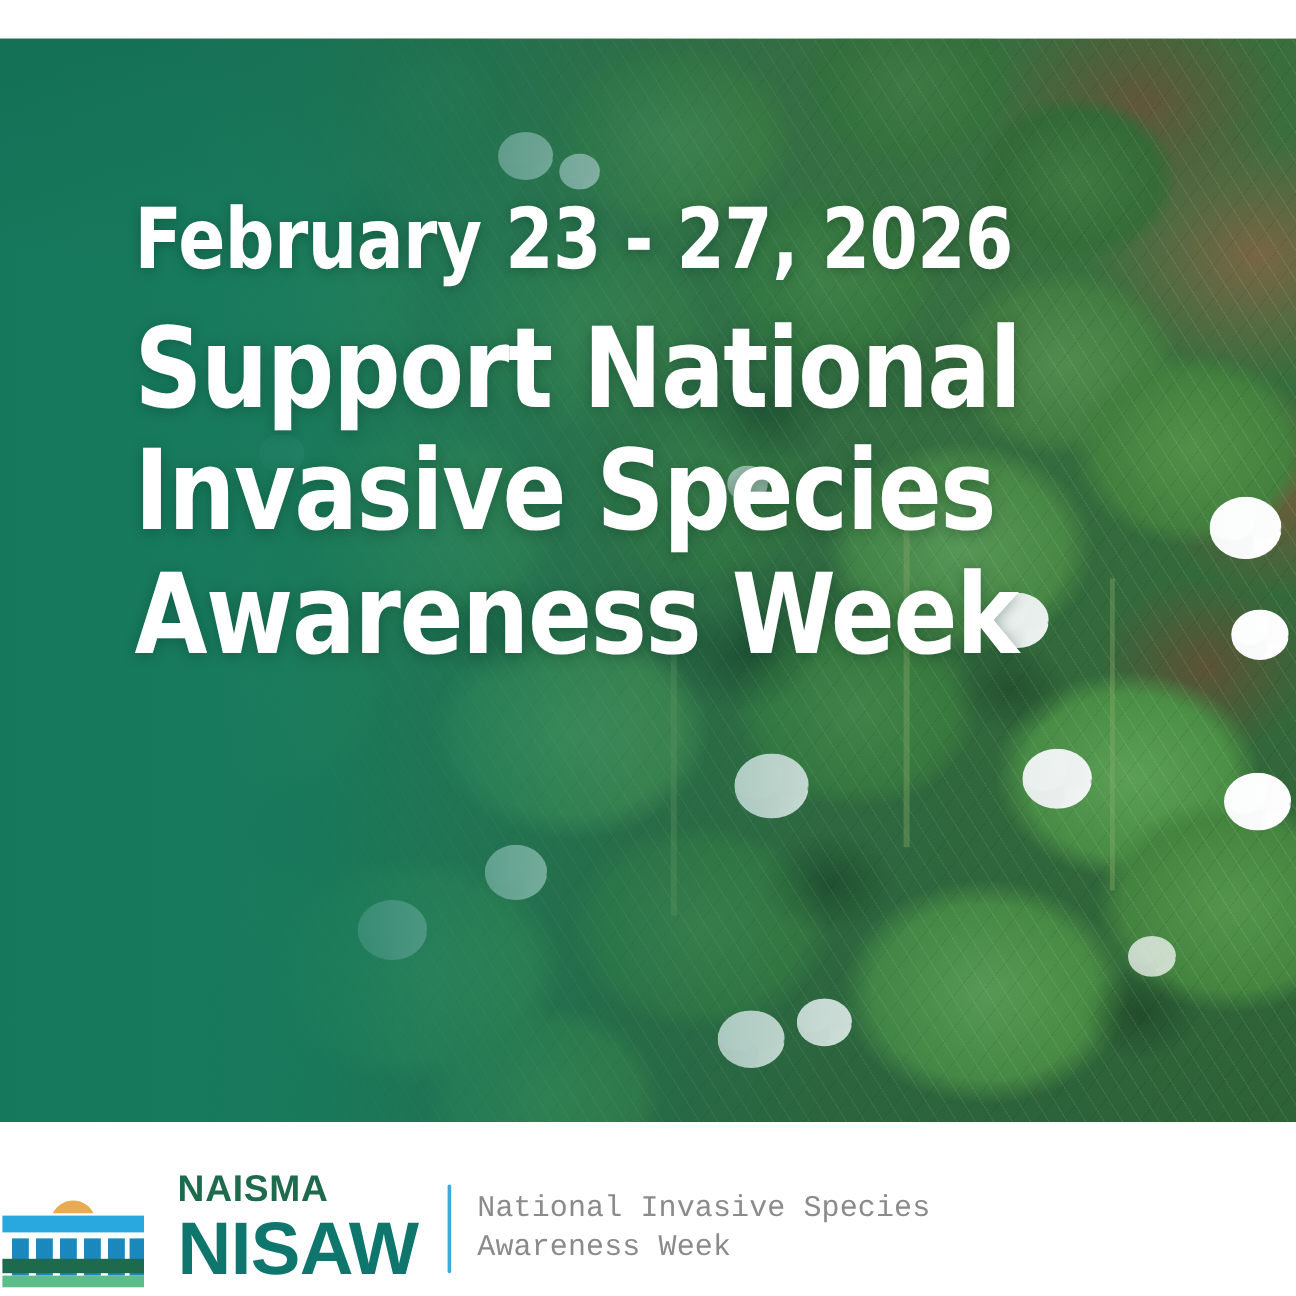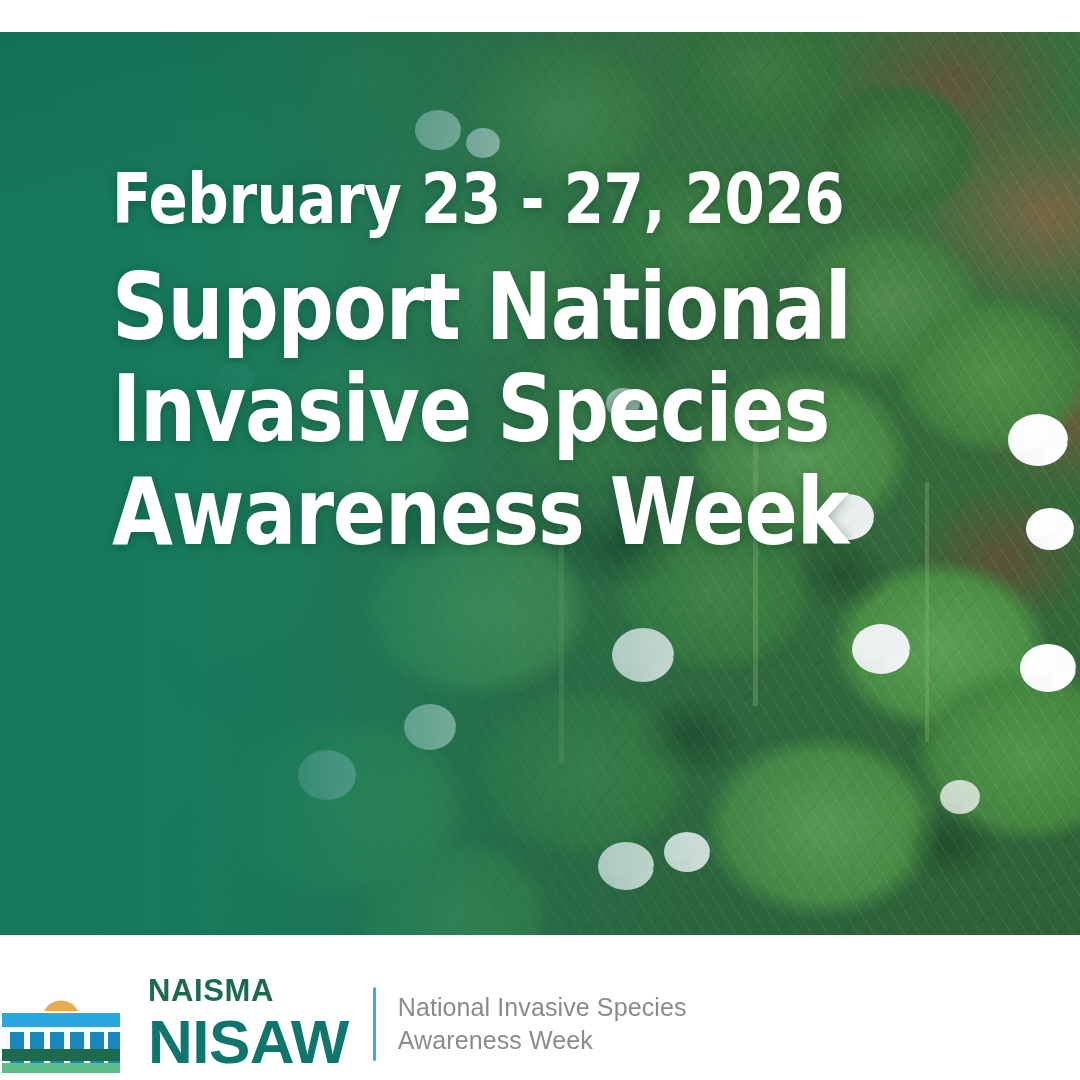--- a/index.html
+++ b/index.html
@@ -207,21 +207,21 @@
     line-height:1;
   }
   .divider {
     width:3px;
     height:74px;
     background:#3fa9dd;
     margin:0 22px 0 24px;
     border-radius:2px;
   }
   .tagline {
-    font-family:Liberation Sans, sans-serif;
+    font-family:Liberation Mono, monospace;
     font-weight:400;
     font-size:25px;
     line-height:1.30;
     color:#8b8b8b;
     letter-spacing:.1px;
   }
   .tagline span { display:block; white-space:nowrap; }
 </style>
 </head>
 <body>

